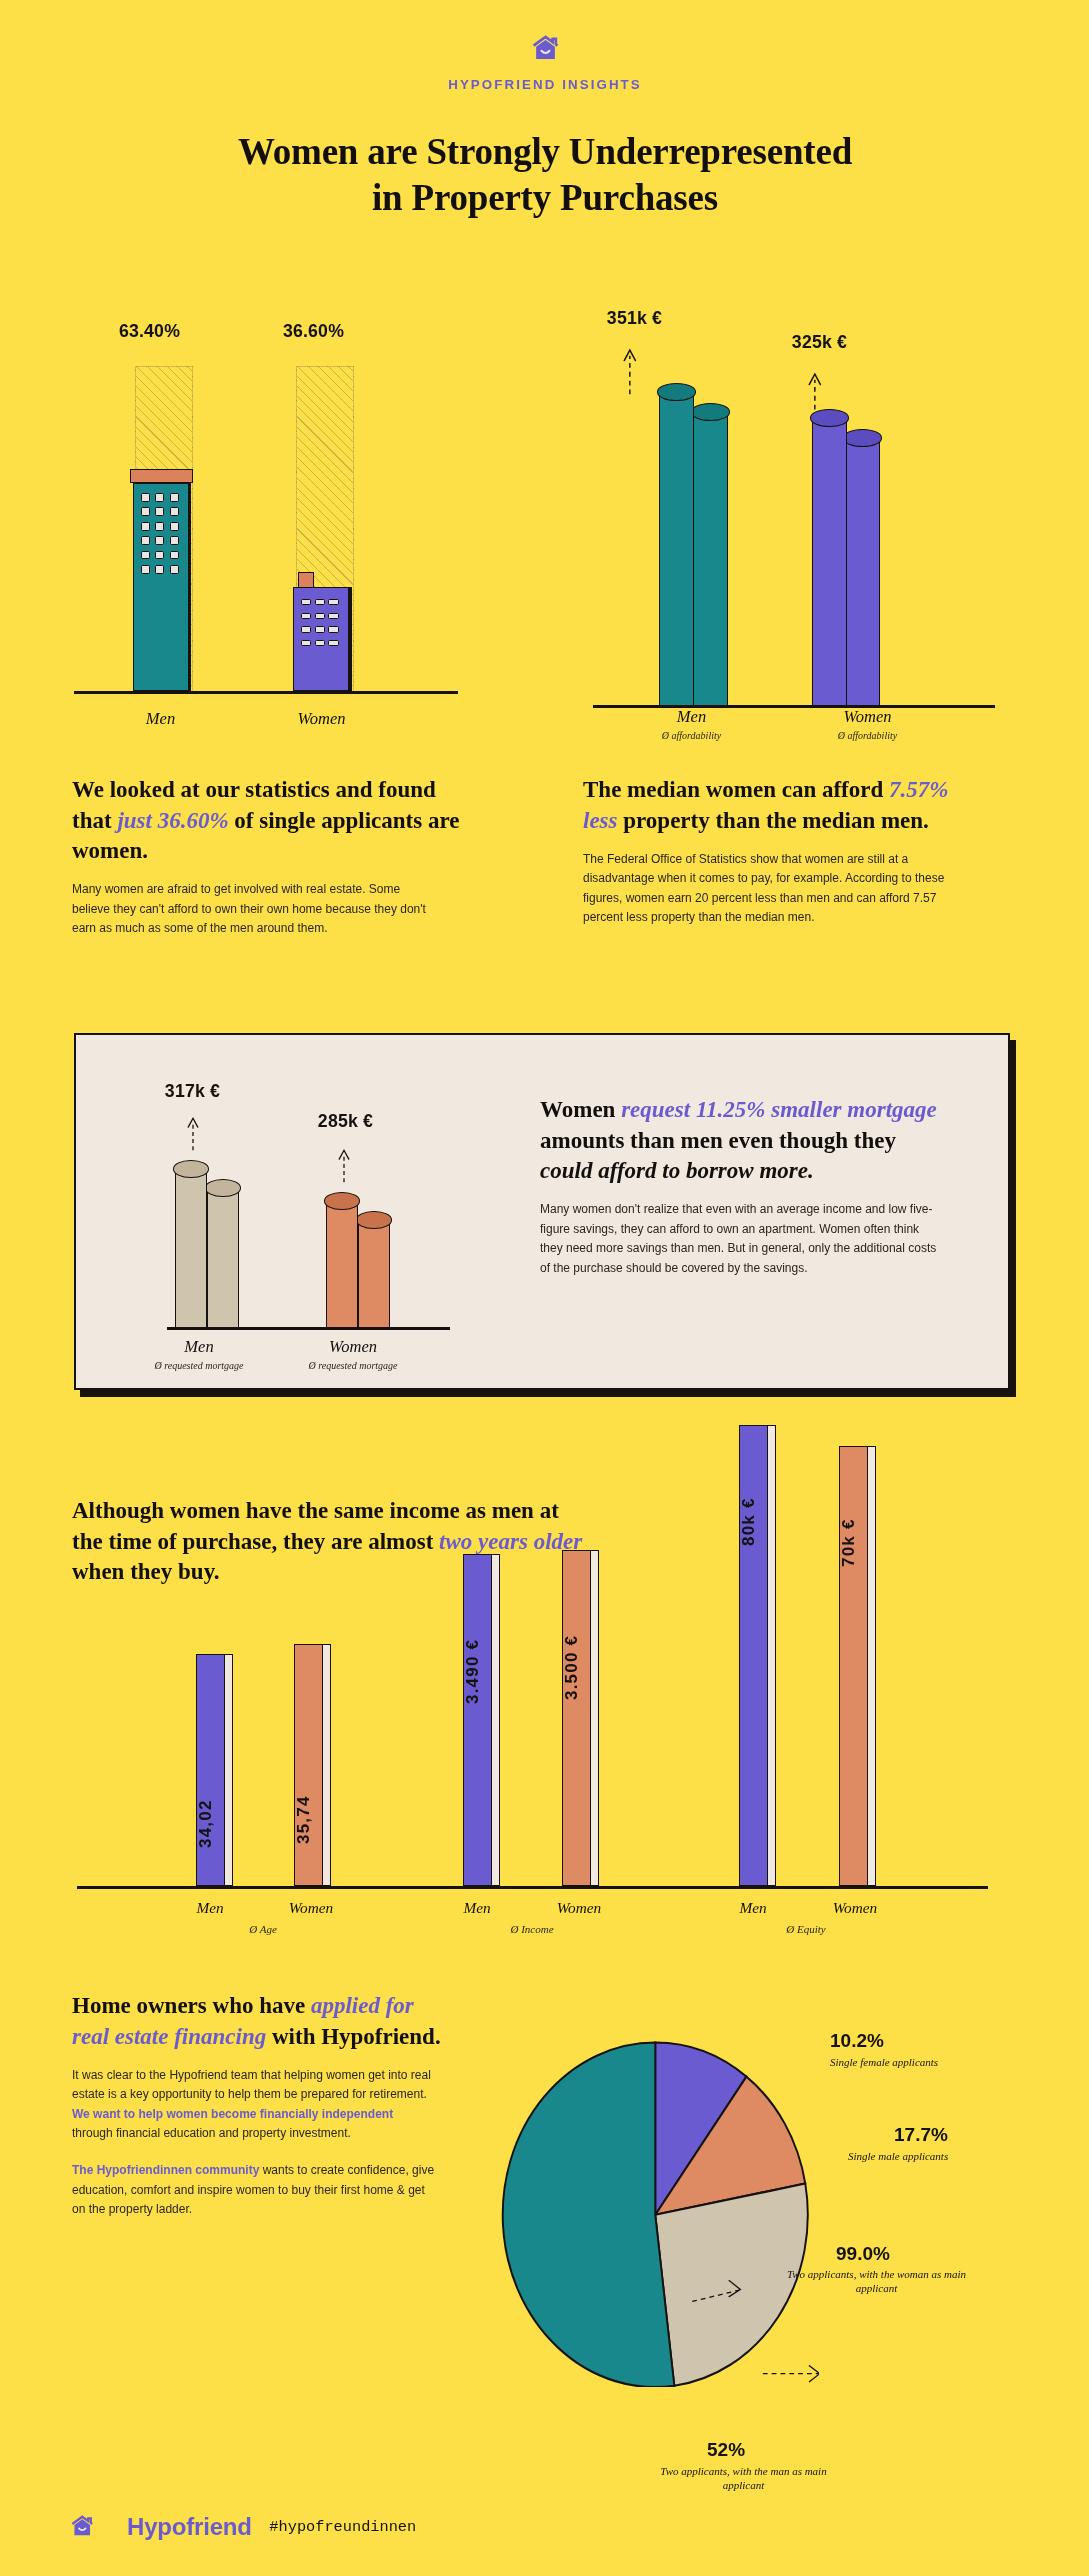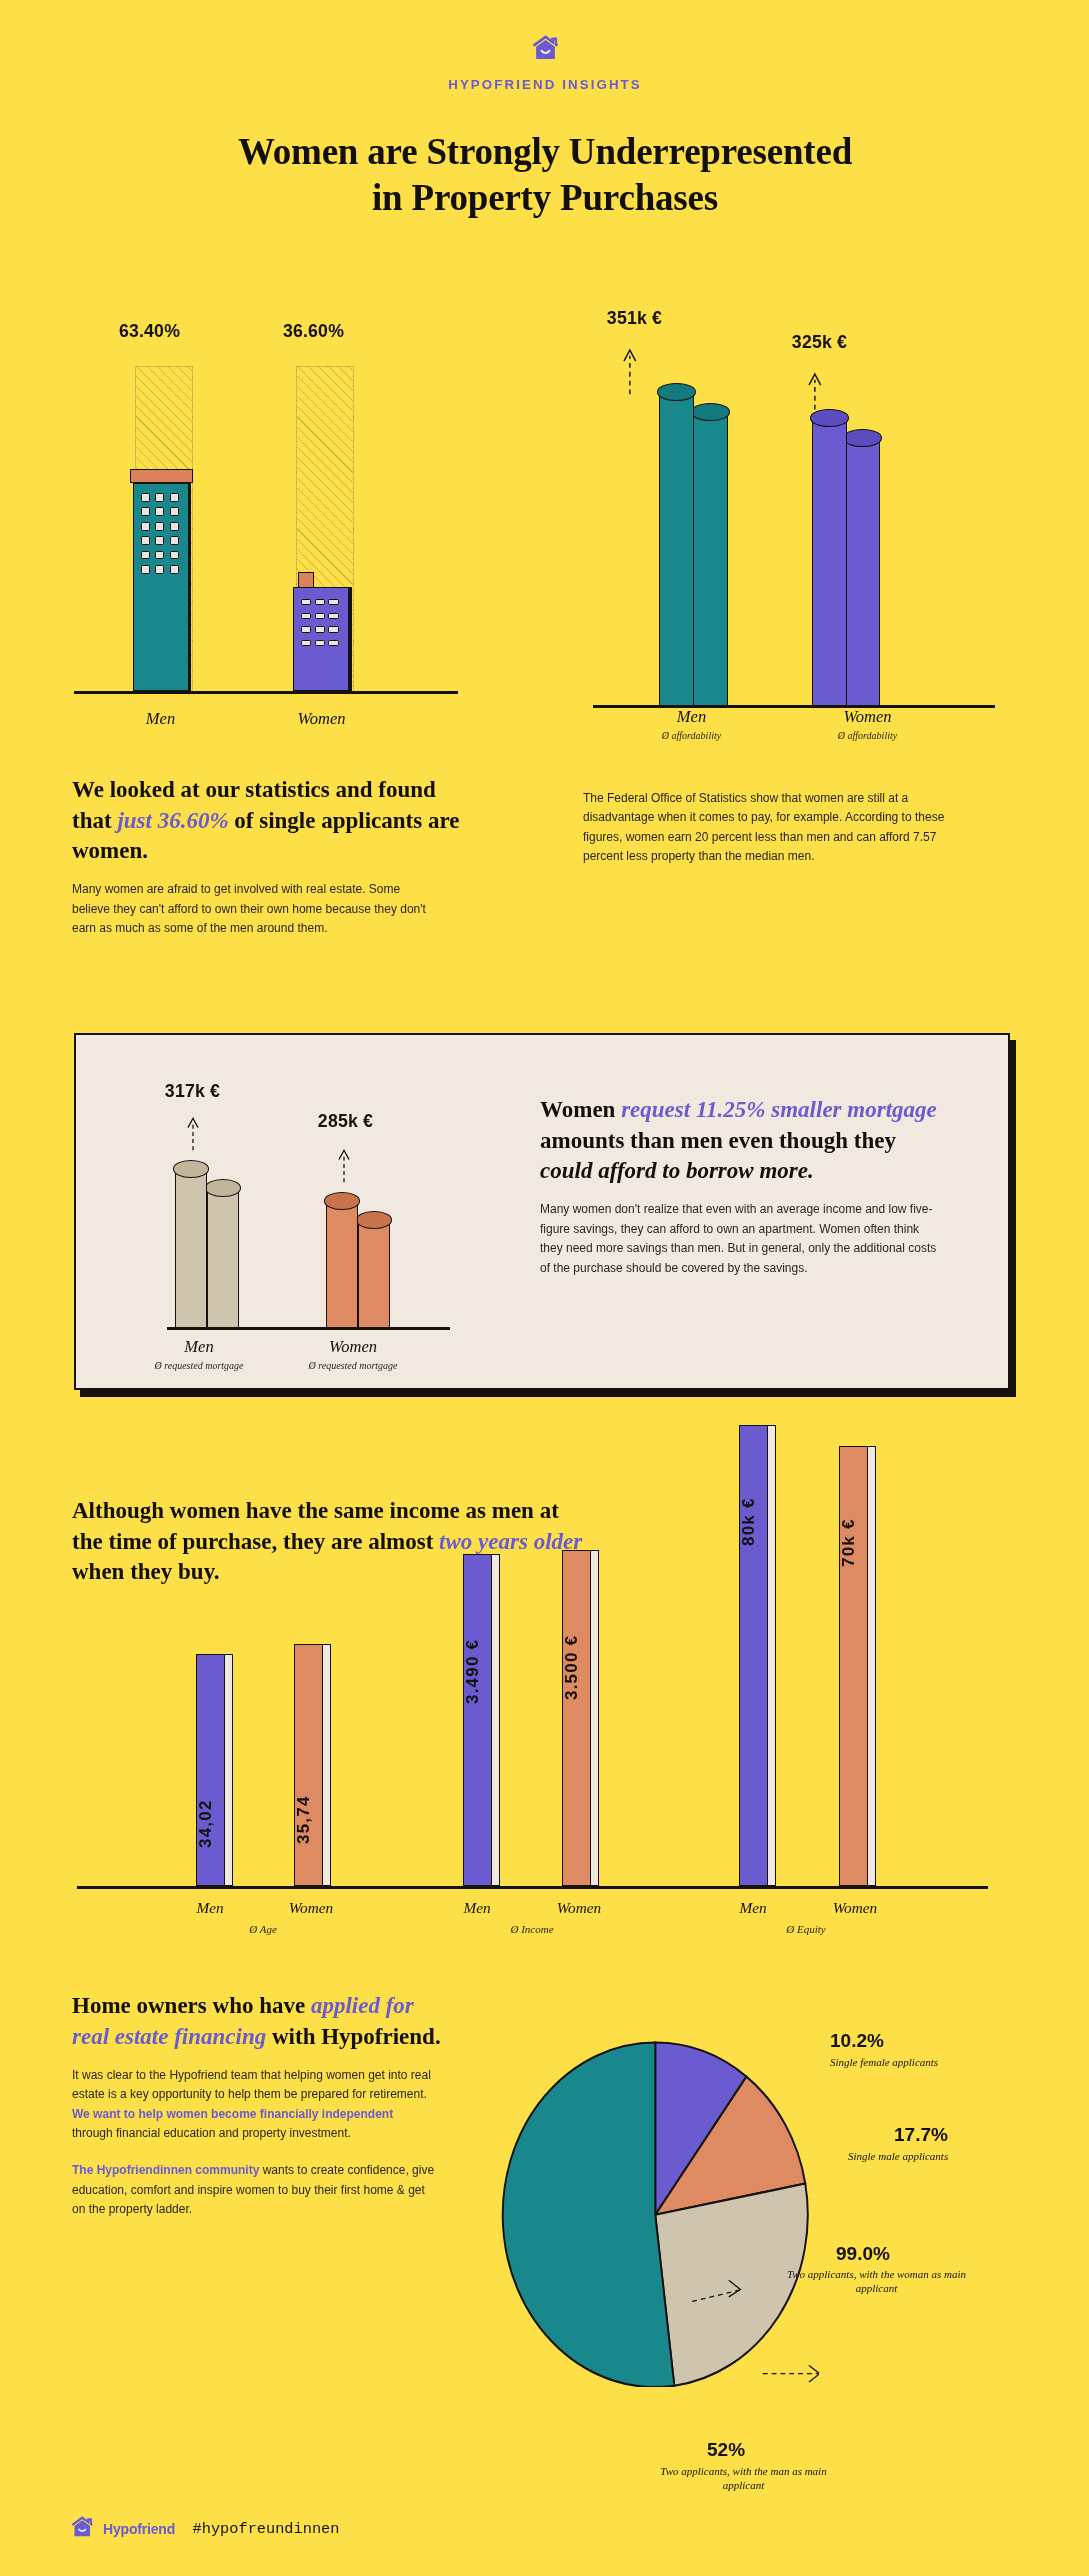--- a/index.html
+++ b/index.html
@@ -155,21 +155,21 @@
     font-family:"Liberation Serif", serif;
     font-style:italic;
     font-size:11px;
     line-height:1.3;
     color:#15120f;
   }
 
   
   .footer{ position:absolute; left:71px; bottom:35px; display:flex; align-items:center; gap:9.6px; }
   .footer-name{
-    font-size:14px; font-weight:bold; color:#6b5bd1; letter-spacing:-0.2px;
+    font-size:24px; font-weight:bold; color:#6b5bd1; letter-spacing:-0.2px;margin-left:24px;
   }
   .footer-tag{
     font-family:"Liberation Mono", monospace;
     font-size:15.3px; color:#15120f; margin-left:8px;
   }
 </style>
 </head>
 <body>
 
 <div class="page">
@@ -290,20 +290,23 @@
   </div>
 
   <div style="position:absolute;left:72px;top:775px;width:394px;">
     <div class="headline">
       <span>We looked at our statistics and found that </span><span class="hl">just 36.60%</span><span> of single applicants are women.</span>
     </div>
     <div class="body-copy" style="width:368px;">Many women are afraid to get involved with real estate. Some believe they can't afford to own their own home because they don't earn as much as some of the men around them.</div>
   </div>
 
   <div style="position:absolute;left:583px;top:775px;width:402px;">
+    <div class="headline">
+      <span>The median women can afford </span><span class="hl">7.57% less</span><span> property than the median men.</span>
+    </div>
     <div class="body-copy" style="width:394px;">The Federal Office of Statistics show that women are still at a disadvantage when it comes to pay, for example. According to these figures, women earn 20 percent less than men and can afford 7.57 percent less property than the median men.</div>
   </div>
 
   <div class="shadow-box-back" style="left:80px;top:1040px;width:936px;height:357px;"></div>
   <div class="shadow-box" style="left:74px;top:1033px;width:936px;height:357px;"></div>
 
   <div>
     <div class="value-top" style="left:112px;top:1081px;width:161px;">317k €</div>
     <div class="value-top" style="left:265px;top:1111px;width:161px;">285k €</div>
 

